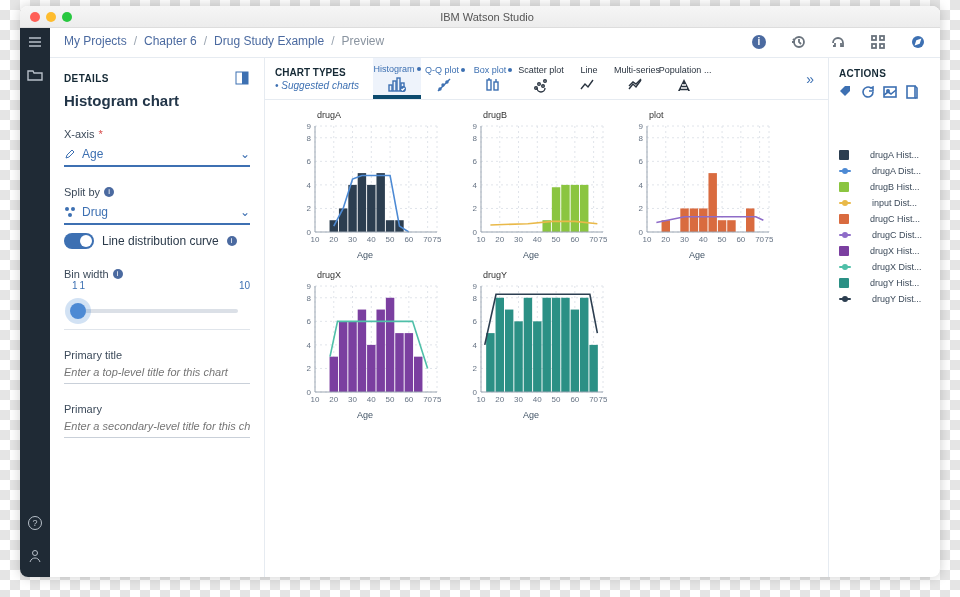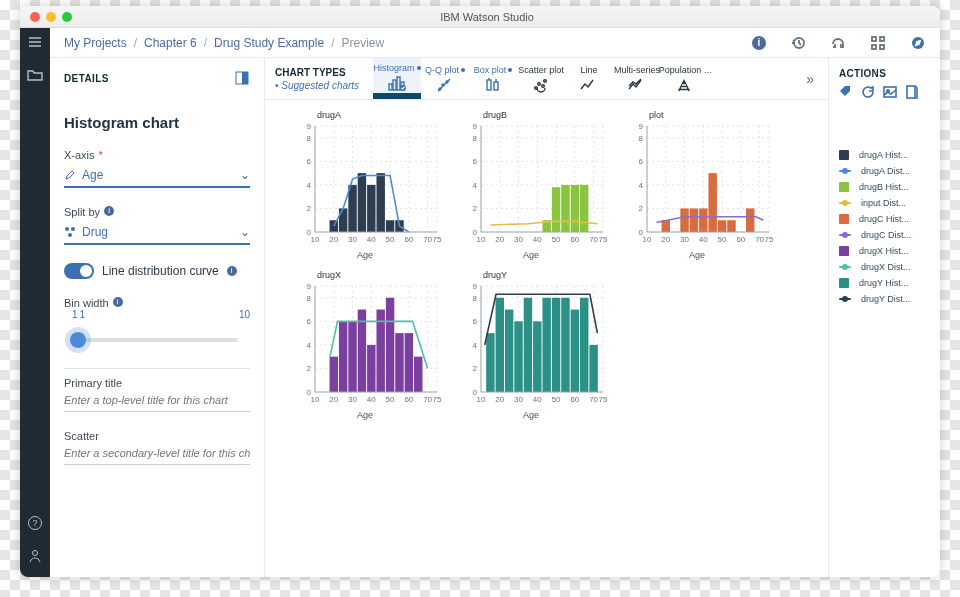--- a/index.html
+++ b/index.html
@@ -22,44 +22,44 @@
   .titlebar .title{position:absolute; left:14px; right:0; text-align:center; color:#555; font-size:11px;}
 
   .chrome { flex:1; display:flex; min-height:0;}
   .siderail { width:30px; background:#1f2a35; display:flex; flex-direction:column; align-items:center;
               color:#94a0ae; padding-top:6px; gap:14px;}
   .siderail .hamburger, .siderail .bottom div { cursor:pointer;}
   .siderail svg{width:16px;height:16px;fill:#b8c0c9;}
   .siderail .bottom{margin-top:auto; margin-bottom:10px; display:flex; flex-direction:column; gap:14px;}
 
   .main { flex:1; display:flex; flex-direction:column; min-width:0;}
-  .breadcrumb-bar { height:30px; display:flex; align-items:center; padding:0 14px;
+  .breadcrumb-bar { height:30px; display:flex; align-items:flex-start; padding:6px 14px;
                     border-bottom:1px solid #e6ebf1; font-size:12px; color:#4b6aa0;}
   .breadcrumb-bar a{ color:#4b6aa0; text-decoration:none;}
   .breadcrumb-bar .sep{margin:0 7px; color:#9aa5b1;}
   .breadcrumb-bar .curr{color:#8a94a0;}
   .bc-actions{margin-left:auto; display:flex; gap:24px; align-items:center;}
   .bc-actions .ico{width:16px;height:16px;display:flex;align-items:center;justify-content:center;color:#6a737d;}
   .bc-actions .ico.info{width:14px;height:14px;border-radius:50%;background:#4b6aa0;color:#fff;font-size:10px;font-weight:bold;line-height:14px;}
   .bc-actions svg{width:16px;height:16px;fill:none;stroke:#6a737d;stroke-width:1.8;}
 
   .tabs { height:30px; border-bottom:1px solid #e6ebf1; display:flex; align-items:stretch; padding-left:14px;}
   .tab { padding:0 14px; display:flex; align-items:center; color:#555; font-size:12px; cursor:pointer;}
   .tab.active{ color:#3967c5; border-bottom:2px solid #3967c5; font-weight:500;}
 
   .content { flex:1; display:flex; min-height:0;}
 
   
-  .details { width:215px; border-right:1px solid #e6ebf1; padding:12px 14px; display:flex; flex-direction:column; gap:10px;}
+  .details { width:215px; border-right:1px solid #e6ebf1; padding:12px 14px; display:flex; flex-direction:column; }
   .details-hdr{ display:flex; align-items:center;}
   .details-hdr h4{font-size:10px; font-weight:700; letter-spacing:.4px;}
   .details-hdr .swap{margin-left:auto;width:16px;height:16px;color:#3d70b2;}
-  .details h3{ font-size:15px; color:#223548; margin-top:18px;}
+  .details h3{ font-size:15px; color:#223548; margin-top:6px;}
   .field{ margin-top:8px;}
-  .field label{font-size:11px; color:#3c4a5a; display:flex; gap:4px; align-items:flex-start;}
+  .field label{font-size:11px; color:#3c4a5a; display:flex; gap:4px; align-items:center;margin-top:11px;}
   .req{color:#d74a49;}
   .infodot{width:10px;height:10px;border-radius:50%;background:#4b6aa0;color:#fff;font-size:8px;line-height:10px;text-align:center;display:inline-block;}
   .select{ margin-top:4px; border-bottom:2px solid #3d70b2; color:#3d70b2; font-size:12px;
            display:flex; align-items:center; padding:3px 0 4px 0; gap:6px;}
   .select .caret{margin-left:auto;}
   .toggle-row{display:flex; align-items:center; gap:8px; margin-top:8px; font-size:12px; color:#2b3a4a;}
   .toggle{width:30px;height:16px;border-radius:8px;background:#3d70b2;position:relative;}
   .toggle::after{content:"";position:absolute;right:2px;top:2px;width:12px;height:12px;border-radius:50%;background:#fff;}
   .slider-row{margin-top:4px; position:relative; height:26px;}
   .track{position:absolute; left:12px; right:12px; top:14px; height:4px; background:#dbe0e7; border-radius:2px;}
@@ -72,21 +72,21 @@
 
   
   .center { flex:1; display:flex; flex-direction:column; min-width:0;}
   .charttypes { height:42px; border-bottom:1px solid #e6ebf1; display:flex; align-items:stretch;
                 padding:0 10px; gap:6px;}
   .ct-left{display:flex; flex-direction:column; justify-content:center; padding-right:8px;}
   .ct-left b{font-size:10px;font-weight:700;}
   .ct-left i{font-size:10px;font-style:italic;color:#3d70b2; margin-top:2px;}
   .ct-item{width:48px;display:flex;flex-direction:column;align-items:center;justify-content:center;
            font-size:9px;color:#3d70b2;gap:2px;border-bottom:2px solid transparent;cursor:pointer;padding-top:2px;}
-  .ct-item.selected{background:#eef3fb;border-bottom:6px solid #0c4a6e;}
+  .ct-item.selected{background:#eef3fb;border-bottom:4px solid #0c4a6e;}
   .ct-item svg{width:18px;height:16px;stroke:#3d70b2;fill:none;stroke-width:1.4;}
   .ct-item.dark svg{stroke:#2a3440;}
   .ct-item.dark{color:#2a3440;}
   .ct-item .lbl{white-space:nowrap;display:flex;gap:2px;align-items:center;}
   .dotind{width:4px;height:4px;border-radius:50%;background:#3d70b2;display:inline-block;}
   .expand{margin-left:auto; align-self:center; color:#3d70b2; font-size:14px; padding:0 4px; cursor:pointer;}
 
   .canvas{ flex:1; padding:10px 0 10px 24px; overflow:auto;}
   .grid{ display:grid; grid-template-columns:repeat(3,152px); gap:10px 14px;}
   .mini{ width:152px;}
@@ -98,21 +98,21 @@
   .yticks text, .xticks text{font-size:8px;fill:#667384;}
   .gridlines line{stroke:#e0e4ea;stroke-dasharray:2 3;}
   .axis line{stroke:#9aa5b1;}
 
   
   .actions{ width:112px; border-left:1px solid #e6ebf1; padding:10px 10px;}
   .actions h4{font-size:10px;font-weight:700;letter-spacing:.3px;margin-bottom:6px;}
   .action-icons{display:flex;gap:8px;color:#3d70b2;margin-bottom:14px;}
   .action-icons svg{width:14px;height:14px;stroke:#3d70b2;fill:none;stroke-width:1.6;}
   .legend{display:flex;flex-direction:column;gap:6px;font-size:9px;color:#3c4a5a;margin-top:48px;}
-  .legend-row{display:flex;align-items:center;gap:10px;white-space:nowrap;}
+  .legend-row{display:flex;align-items:center;gap:21px;white-space:nowrap;}
   .sw{width:10px;height:10px;border-radius:1px;}
   .swline{width:12px;height:2px;border-radius:1px;position:relative;}
   .swline::before{content:"";position:absolute;left:3px;top:-2px;width:6px;height:6px;border-radius:50%;background:inherit;}
 </style>
 </head>
 <body>
 <div class="checker"></div>
 
 <div class="window">
 
@@ -259,21 +259,21 @@
               <div class="track"></div>
                 <div class="thumb"></div>
             </div>
           </div>
 
           <div class="field sep-top">
             <label>Primary title</label>
             <input class="textline" placeholder="Enter a top-level title for this chart" style="">
           </div>
           <div class="field">
-            <label>Scatter</label>
+            <label>Primary</label>
             <input class="textline" placeholder="Enter a secondary-level title for this chart" style="">
           </div>
         </div>
 
         <div class="center">
           <div class="charttypes">
             <div class="ct-left">
               <b>CHART TYPES</b>
               <i>• <span>Suggested charts</span></i>
             </div>

